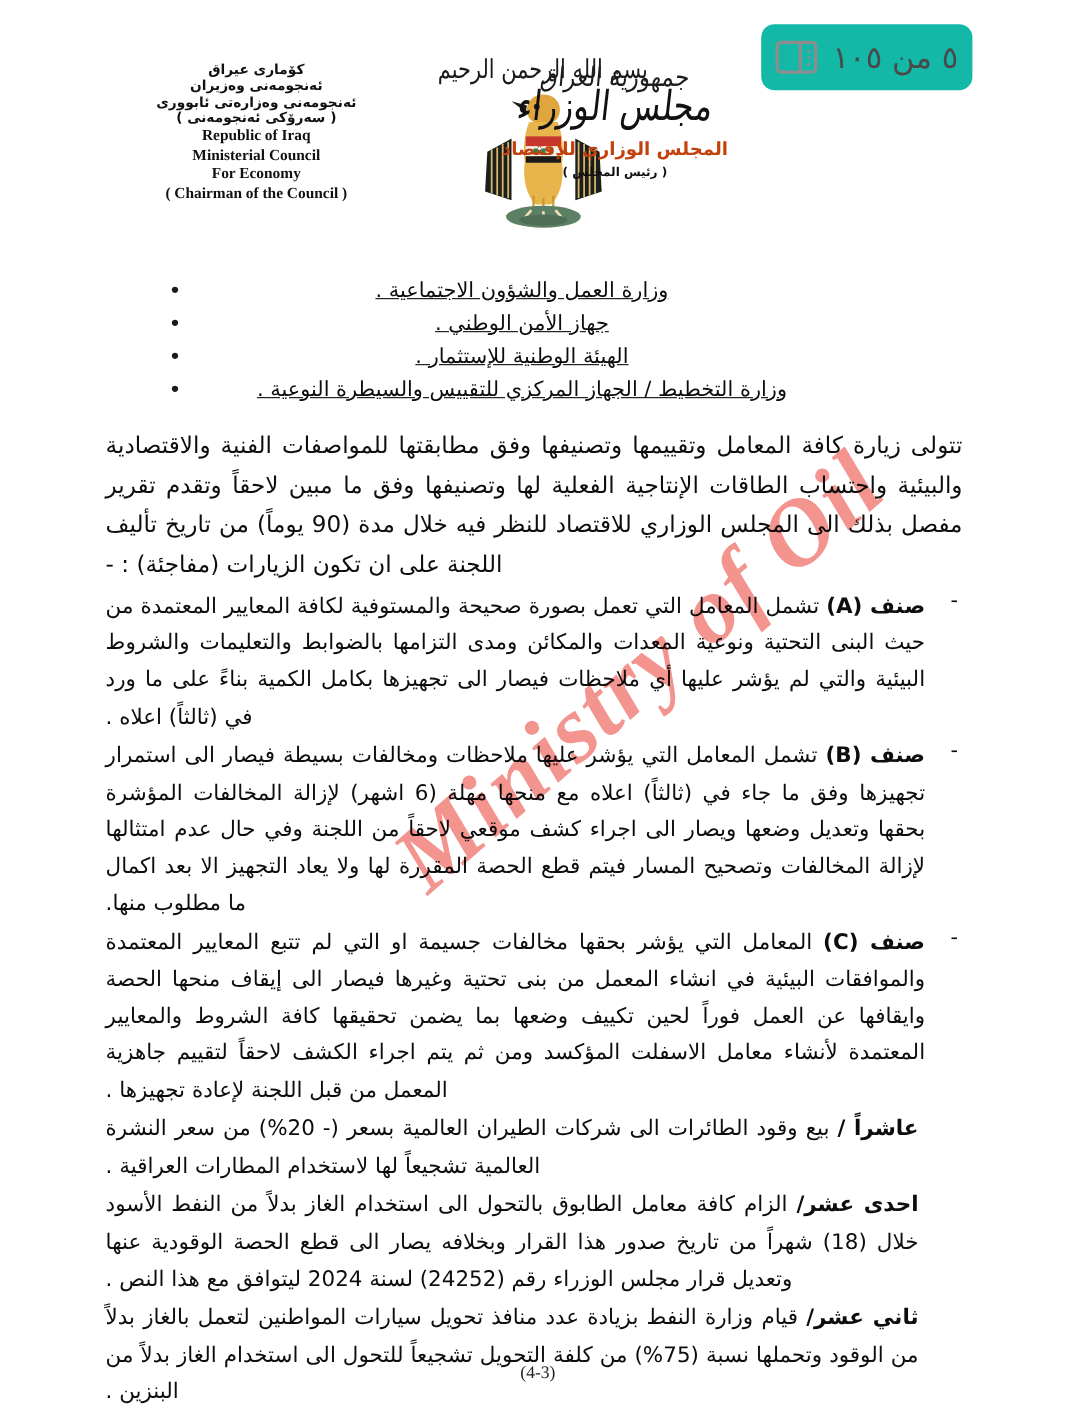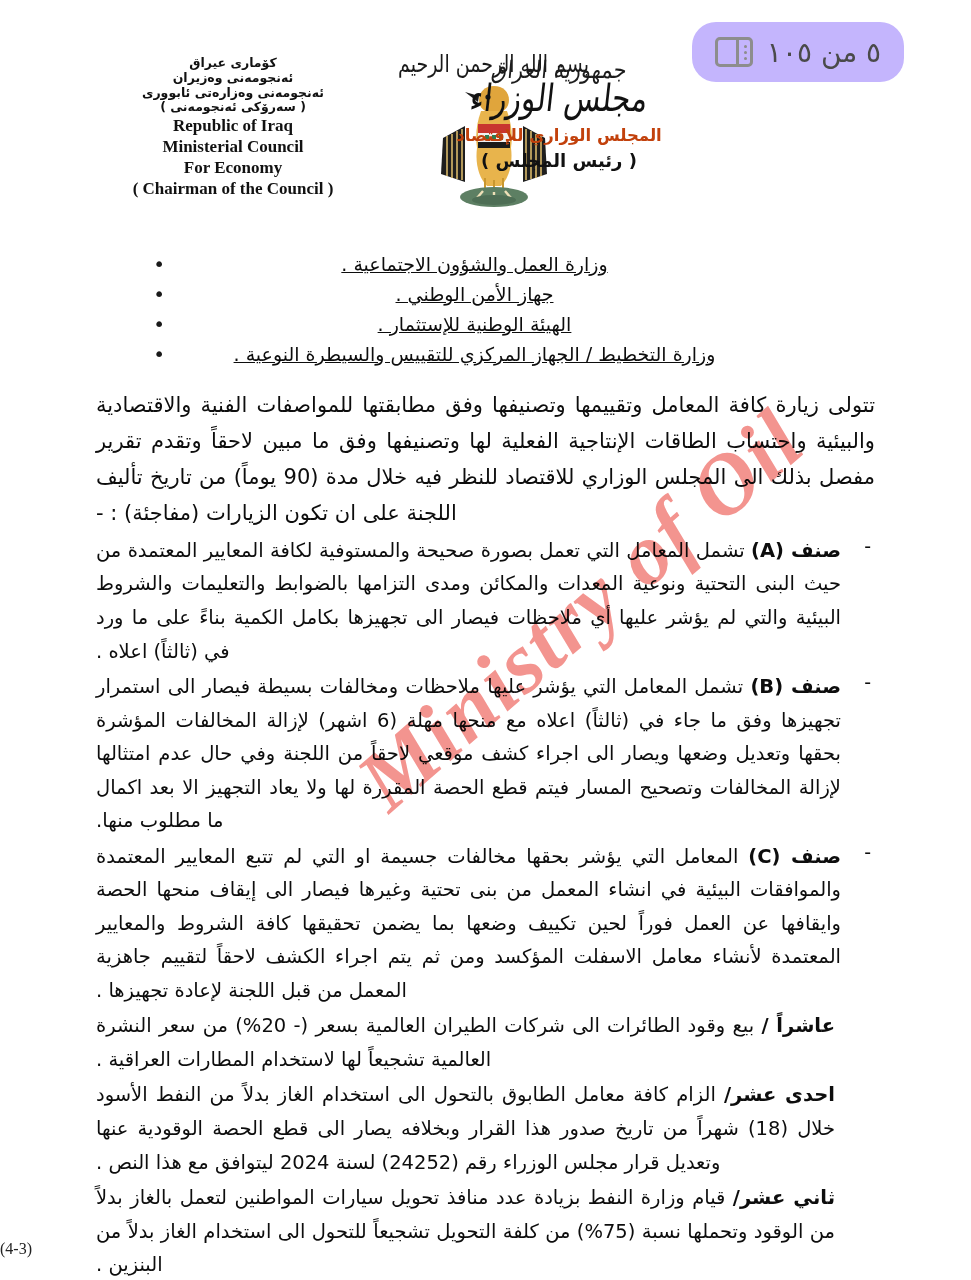--- a/index.html
+++ b/index.html
@@ -16,24 +16,24 @@
     overflow: hidden;
     font-family: "Liberation Serif", "DejaVu Serif", serif;
     color: #111111;
   }
 
   
   .page-pill {
     position: absolute;
     top: 22px;
     left: 692px;
-    width: 212px;
+    width: 192px;
     height: 60px;
-    background: #c4b5fd;
-    border-radius: 24px;
+    background: #14b8a6;
+    border-radius: 12px;
     display: flex;
     align-items: center;
     justify-content: center;
     gap: 14px;
     direction: rtl;
   }
   .page-pill-text {
     font-family: "DejaVu Sans", "Liberation Sans", sans-serif;
     font-size: 28px;
     color: #4a4a4a;
@@ -100,21 +100,21 @@
     font-family: "DejaVu Sans", sans-serif;
     font-size: 12.5px;
     font-weight: bold;
     color: #111;
     direction: rtl;
     white-space: nowrap;
     letter-spacing: 0.2px;
   }
   .lh-left .en {
     font-family: "Liberation Serif", serif;
-    font-size: 17px;
+    font-size: 14px;
     font-weight: bold;
     direction: ltr;
     color: #111;
     margin-top: 1px;
     white-space: nowrap;
   }
 
   
   .lh-center {
     position: absolute;
@@ -169,21 +169,21 @@
   .lh-right .ar-line {
     font-family: "DejaVu Sans", sans-serif;
     font-size: 16.5px;
     font-weight: bold;
     color: #c2410c;
     margin-top: 11px;
     white-space: nowrap;
   }
   .lh-right .ar-sub {
     font-family: "DejaVu Sans", sans-serif;
-    font-size: 18px;
+    font-size: 11px;
     font-weight: bold;
     color: #111;
     margin-top: 5px;
     white-space: nowrap;
   }
 
   
   .body-area {
     position: absolute;
     top: 250px;
@@ -280,24 +280,26 @@
     letter-spacing: 2px;
     mix-blend-mode: multiply;
   }
 
   
   .footer {
     position: absolute;
     bottom: 22px;
     left: 0;
     width: 914px;
+    text-align: center;
     font-family: "Liberation Serif", serif;
     font-size: 16px;
     color: #222;
     direction: ltr;
+    padding-left: 32px;
   }
 </style>
 </head>
 <body>
 
 <div class="page">
 
   <div class="page-pill">
     <span class="page-pill-text">٥ من ١٠٥</span>
     <span class="pages-icon">

